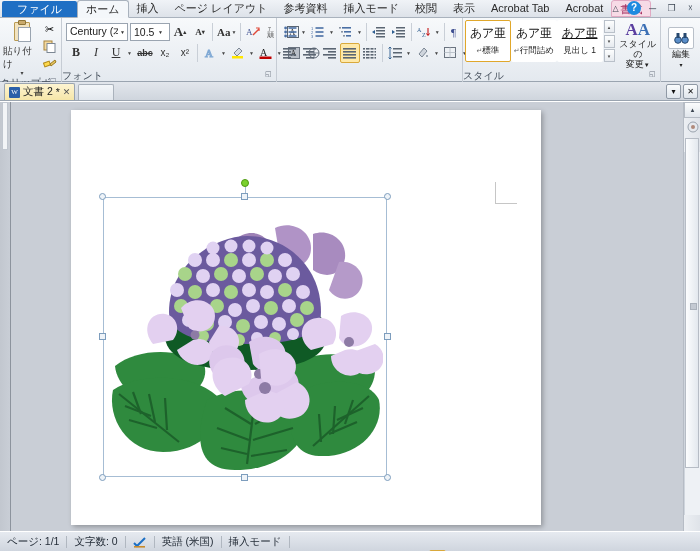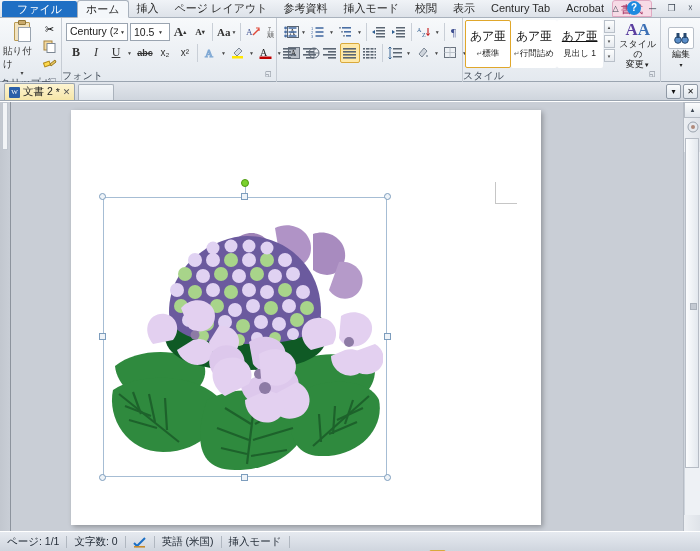--- a/index.html
+++ b/index.html
@@ -81,21 +81,21 @@
   #fontsize { width:40px; margin-left:2px; }
   .bigA { font-family:"Liberation Serif", serif; font-weight:bold; }
 
   
   #g-para { width:186px; }
   #g-para .grp-body { flex-direction:column; align-items:flex-start; padding:3px 2px 0 3px; }
 
   
   #g-style { width:198px; }
   #g-style .grp-body { padding:2px 2px 0 2px; align-items:flex-start; }
-  .stylebox { width:54px; height:48px; border:1px solid transparent; background:#fff;
+  .stylebox { width:54px; height:42px; border:1px solid transparent; background:#fff;
               display:flex; flex-direction:column; align-items:center; justify-content:center;
               border-radius:2px; }
   .stylebox.sel { border:1px solid #e0a72b; box-shadow:inset 0 0 0 1px #fff; background:#fff; }
   .sb-t { font-size:12px; color:#111; letter-spacing:-0.3px; }
   .sb-b { font-size:8.5px; color:#222; margin-top:3px; white-space:nowrap; }
   .sb-b .pm { font-size:7px; color:#666; }
   .stylescroll { width:13px; height:42px; display:flex; flex-direction:column;
                  justify-content:space-between; margin-left:1px; }
   .ssb { height:13px; border:1px solid #b9c0c9; background:linear-gradient(#fdfefe,#e6eaef);
          display:flex; align-items:center; justify-content:center; font-size:5px; color:#444; }
@@ -203,21 +203,21 @@
 
   <div id="tabstrip">
     <div class="rtab file">ファイル</div>
     <div class="rtab active">ホーム</div>
     <div class="rtab">挿入</div>
     <div class="rtab">ページ レイアウト</div>
     <div class="rtab">参考資料</div>
     <div class="rtab">挿入モード</div>
     <div class="rtab">校閲</div>
     <div class="rtab">表示</div>
-    <div class="rtab">Century Tab</div>
+    <div class="rtab">Acrobat Tab</div>
     <div class="rtab">Acrobat</div>
     <div class="rtab pink">書式</div>
 
     <div id="winbtns">
       <div class="wb" style="font-size:8px;">△</div>
       <div class="helpbtn">?</div>
       <div class="wb">─</div>
       <div class="wb" style="font-size:9px;">❐</div>
       <div class="wb" style="font-size:9px;">☓</div>
     </div>

